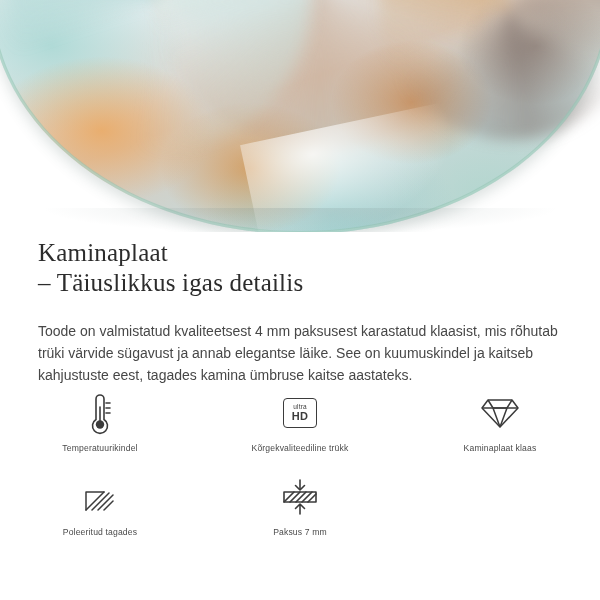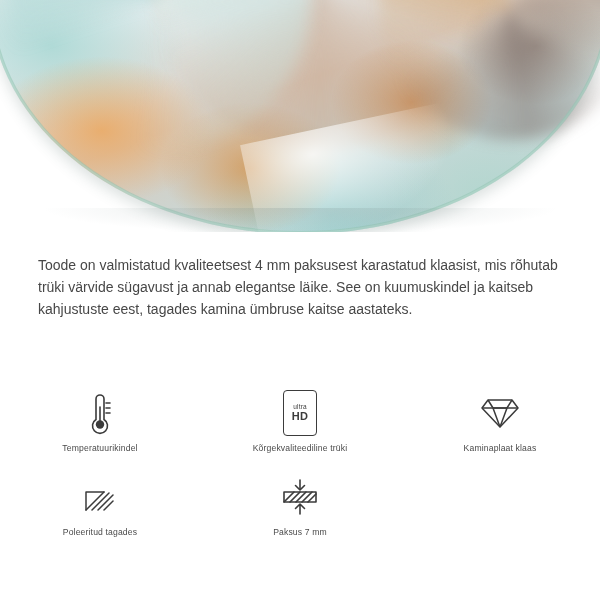--- a/index.html
+++ b/index.html
@@ -163,21 +163,21 @@
   }
   .feature .caption {
     margin-top: 7px;
     font-size: 8.6px;
     color: #4a4a4a;
     text-align: center;
     letter-spacing: 0.15px;
   }
   svg { display: block; }
   .ultrahd-box {
-    width: 34px; height: 46px;
+    width: 34px; height: 30px;
     border: 1.6px solid #3b3b3b;
     border-radius: 4px;
     display: flex;
     flex-direction: column;
     align-items: center;
     justify-content: center;
     line-height: 1;
   }
   .ultrahd-box .u1 { font-size: 6.5px; color: #3b3b3b; letter-spacing: 0.2px; }
   .ultrahd-box .u2 { font-size: 11px; font-weight: bold; color: #3b3b3b; letter-spacing: 0.3px; margin-top: 1px; }
@@ -191,20 +191,24 @@
     <div class="hero-bg"></div>
     <div class="hero-swirl-1"></div>
     <div class="hero-swirl-3"></div>
     <div class="hero-swirl-2"></div>
     <div class="hero-edge"></div>
     <div class="hero-gloss"></div>
     <div class="hero-shadow"></div>
   </div>
 
   <div class="content">
+    <h1 class="title">
+      <span>Kaminaplaat</span>
+      <span class="line2">– Täiuslikkus igas detailis</span>
+    </h1>
     <p class="desc">Toode on valmistatud kvaliteetsest 4 mm paksusest karastatud klaasist, mis rõhutab trüki värvide sügavust ja annab elegantse läike. See on kuumuskindel ja kaitseb kahjustuste eest, tagades kamina ümbruse kaitse aastateks.</p>
   </div>
 
   <div class="features">
 
     <div class="feature">
       <div class="icon">
         <svg width="36" height="44" viewBox="0 0 36 44">
           <g fill="none" stroke="#3b3b3b" stroke-width="1.6" stroke-linecap="round">
             <path d="M14 8a4 4 0 0 1 8 0v20.5a7.5 7.5 0 1 1 -8 0z"></path>
@@ -219,21 +223,21 @@
       <div class="caption">Temperatuurikindel</div>
     </div>
 
     <div class="feature">
       <div class="icon">
         <div class="ultrahd-box">
           <span class="u1">ultra</span>
           <span class="u2">HD</span>
         </div>
       </div>
-      <div class="caption">Kõrgekvaliteediline trüki</div>
+      <div class="caption">Kõrgekvaliteediline trükk</div>
     </div>
 
 
     <div class="feature">
       <div class="icon">
         <svg width="40" height="38" viewBox="0 0 40 38">
           <g fill="none" stroke="#3b3b3b" stroke-width="1.5" stroke-linejoin="round">
             <path d="M8 6 H32 L38 14 L20 33 L2 14 Z"></path>
             <path d="M2 14 H38"></path>
             <path d="M8 6 L13 14 L20 33"></path>

